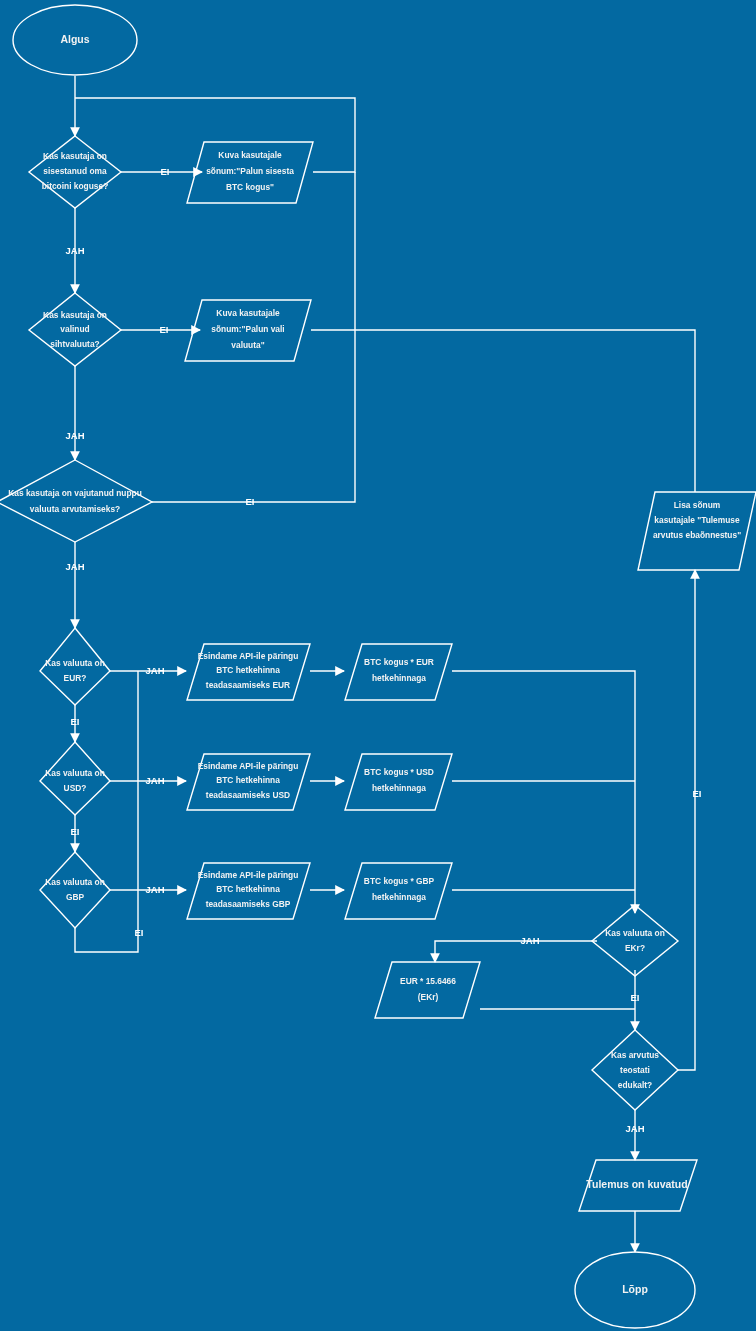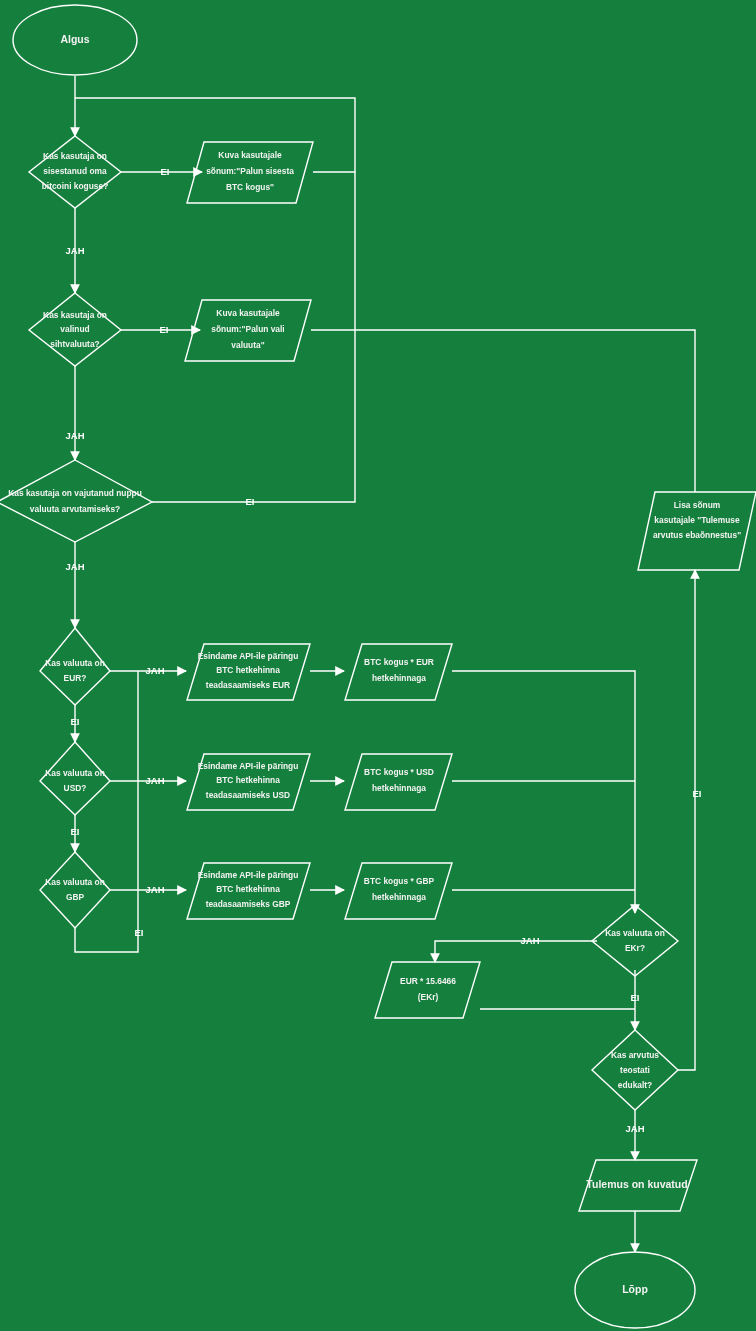--- a/index.html
+++ b/index.html
@@ -8,21 +8,21 @@
     padding: 0;
     background: #121212;
   }
   body {
     font-family: "Liberation Sans", sans-serif;
   }
   #canvas-wrap {
     position: relative;
     width: 756px;
     height: 1331px;
-    background: #15803d;
+    background: #0369a1;
     overflow: hidden;
   }
   svg#flow {
     position: absolute;
     top: 0; left: 0;
     width: 756px;
     height: 1331px;
     display: block;
   }
   .shape {

